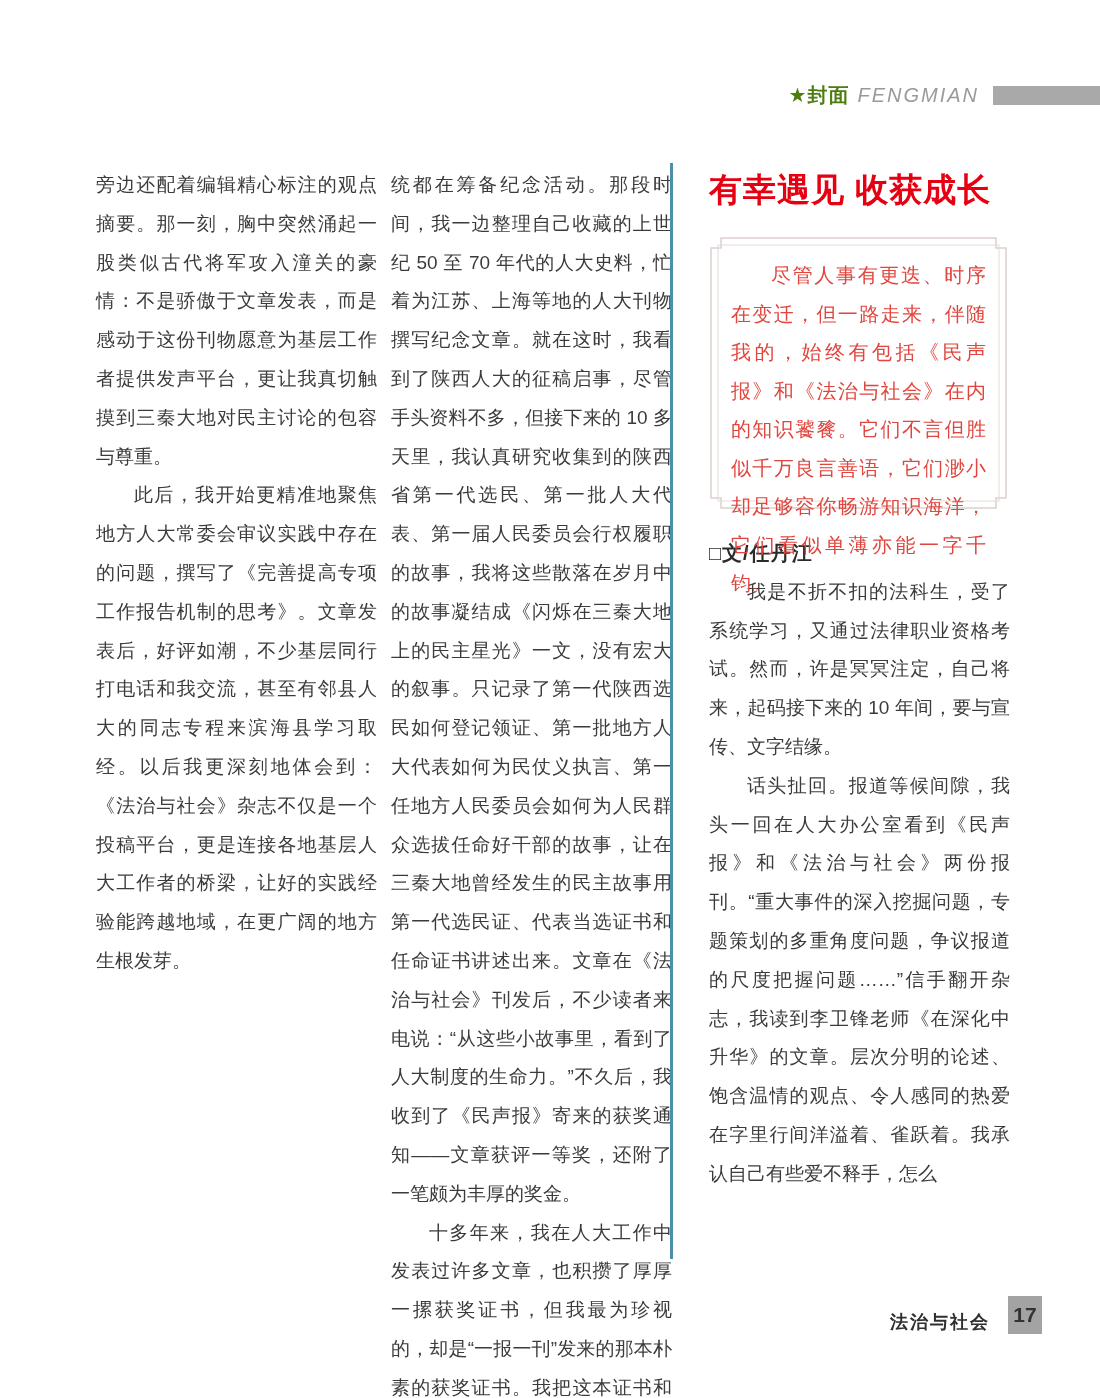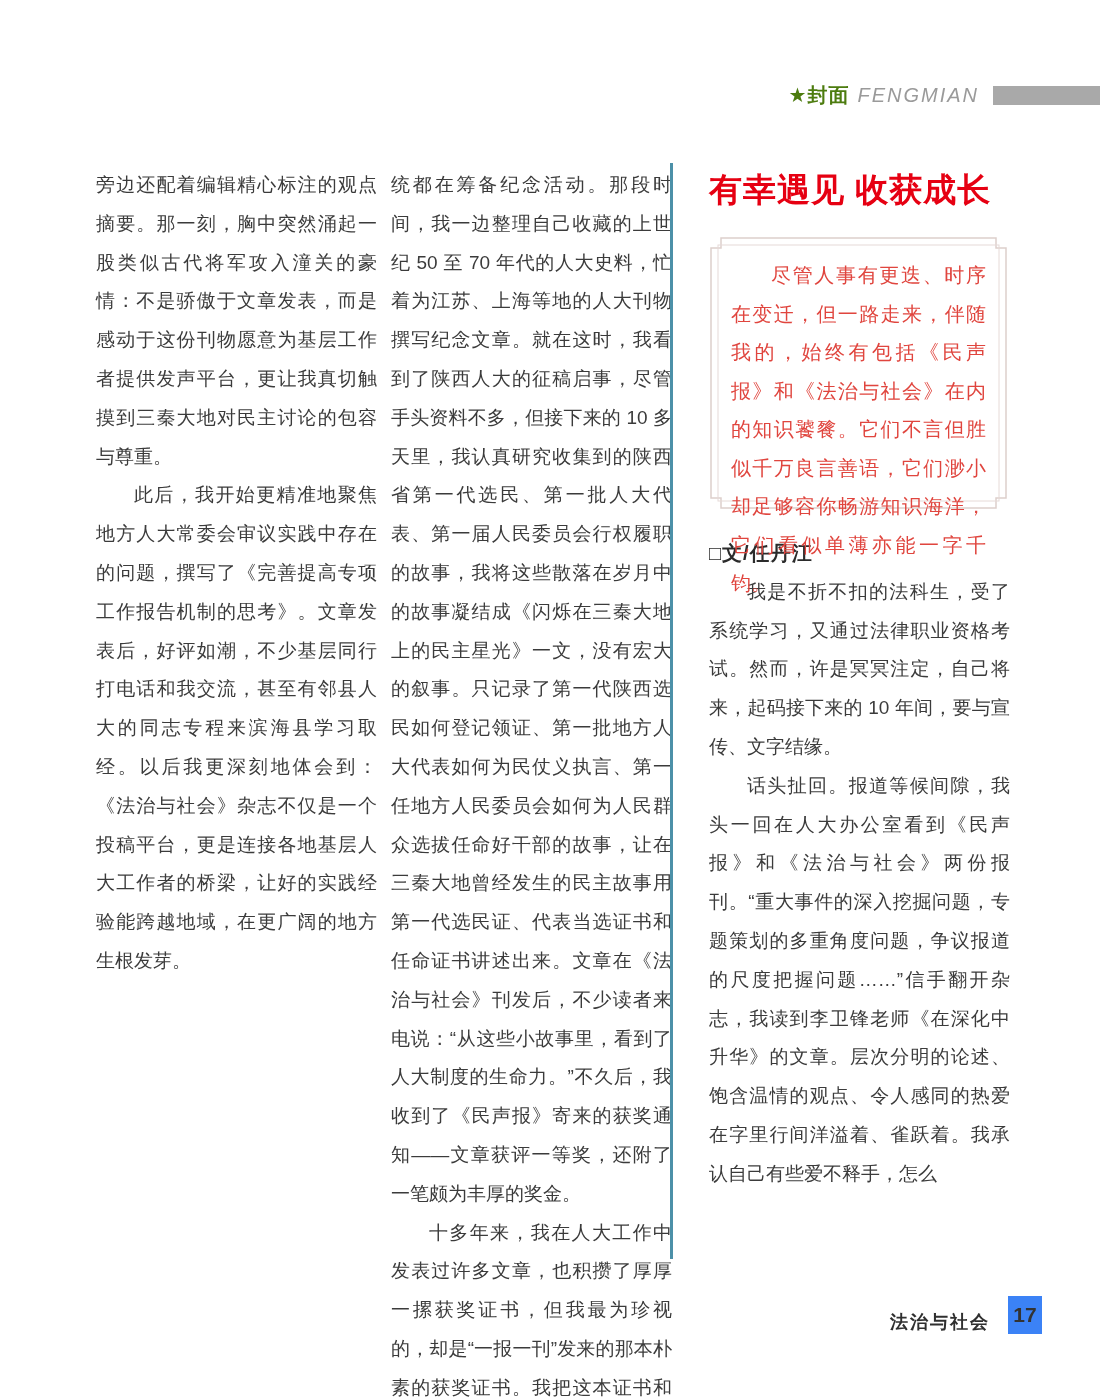--- a/index.html
+++ b/index.html
@@ -34,21 +34,21 @@
   .quote-text{position:absolute;left:22px;top:20px;width:255px;
               font-size:20px;line-height:38.5px;color:#e0453e;
               text-align:justify;text-justify:inter-ideograph;text-indent:2em;margin:0;}
   .byline{font-size:20px;font-weight:bold;color:#2b2b2b;margin:0 0 30px 0;
           text-align:left;text-indent:0;letter-spacing:1px;}
 
   
   .ftr{position:absolute;top:1284px;left:0;width:1042px;height:38px;
        display:flex;justify-content:flex-end;align-items:flex-end;margin-top:12px;}
   .ftr .mag{font-size:18px;font-weight:bold;color:#2f2f2f;letter-spacing:2px;}
-  .ftr .pagenum{width:34px;height:38px;margin-left:18px;background:#3b82f6;
+  .ftr .pagenum{width:34px;height:38px;margin-left:18px;background:#a3a3a3;
                 display:flex;align-items:center;justify-content:center;
                 font-size:21px;font-weight:bold;color:#333;}
 </style>
 </head>
 <body>
 
 <div class="hdr">
   <span class="star-label">★封面</span>
   <span class="en-label">FENGMIAN</span>
   <span class="bar"></span>

